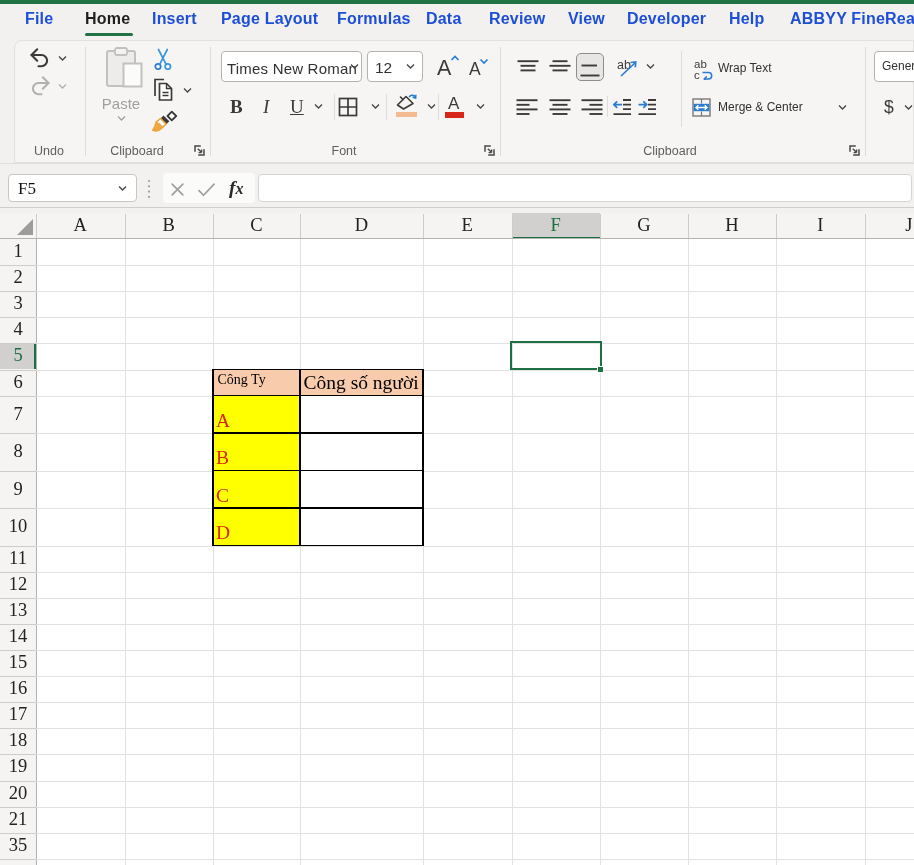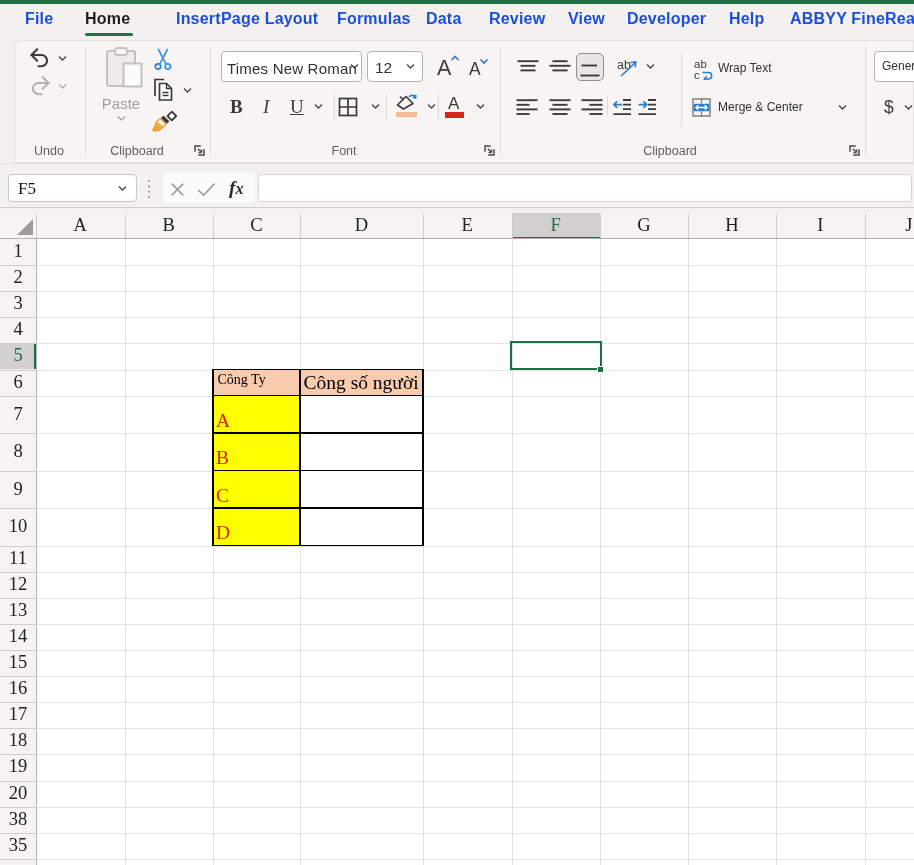--- a/index.html
+++ b/index.html
@@ -20,21 +20,21 @@
 <div id="app">
 
 <div class="abs" style="left:0;top:0;width:914px;height:3.5px;background:#217346"></div>
 
 <div class="abs" style="left:0;top:4px;width:914px;height:161px;background:#f2f1f0"></div>
 
 <div class="menu" style="left:25px;">File</div>
 
 <div class="menu" style="left:85px;font-weight:bold;color:#201f1e;">Home</div>
 
-<div class="menu" style="left:152px;margin-left:24px;">Insert</div>
+<div class="menu" style="left:152px;">Insert</div>
 
 <div class="menu" style="left:221px;">Page Layout</div>
 
 <div class="menu" style="left:337px;">Formulas</div>
 
 <div class="menu" style="left:426px;">Data</div>
 
 <div class="menu" style="left:489px;">Review</div>
 
 <div class="menu" style="left:568px;">View</div>
@@ -419,21 +419,21 @@
 <div class="rhead" style="top:676.1000000000003px;height:26.100000000000023px;line-height:25.100000000000023px">16</div>
 
 <div class="rhead" style="top:702.2000000000003px;height:26.100000000000023px;line-height:25.100000000000023px">17</div>
 
 <div class="rhead" style="top:728.3000000000003px;height:26.100000000000023px;line-height:25.100000000000023px">18</div>
 
 <div class="rhead" style="top:754.4000000000003px;height:26.100000000000023px;line-height:25.100000000000023px">19</div>
 
 <div class="rhead" style="top:780.5000000000003px;height:26.100000000000023px;line-height:25.100000000000023px">20</div>
 
-<div class="rhead" style="top:806.6000000000004px;height:26.100000000000023px;line-height:25.100000000000023px">38</div>
+<div class="rhead" style="top:806.6000000000004px;height:26.100000000000023px;line-height:25.100000000000023px">21</div>
 
 <div class="rhead" style="top:832.7000000000004px;height:26.100000000000023px;line-height:25.100000000000023px">35</div>
 <div class="hline" style="left:0;top:265.1px;width:36px;background:#cfcdcb"></div>
 <div class="hline" style="left:0;top:291.20000000000005px;width:36px;background:#cfcdcb"></div>
 <div class="hline" style="left:0;top:317.30000000000007px;width:36px;background:#cfcdcb"></div>
 <div class="hline" style="left:0;top:343.4000000000001px;width:36px;background:#cfcdcb"></div>
 <div class="hline" style="left:0;top:369.5000000000001px;width:36px;background:#cfcdcb"></div>
 <div class="hline" style="left:0;top:395.60000000000014px;width:36px;background:#cfcdcb"></div>
 <div class="hline" style="left:0;top:433.10000000000014px;width:36px;background:#cfcdcb"></div>
 <div class="hline" style="left:0;top:470.60000000000014px;width:36px;background:#cfcdcb"></div>

